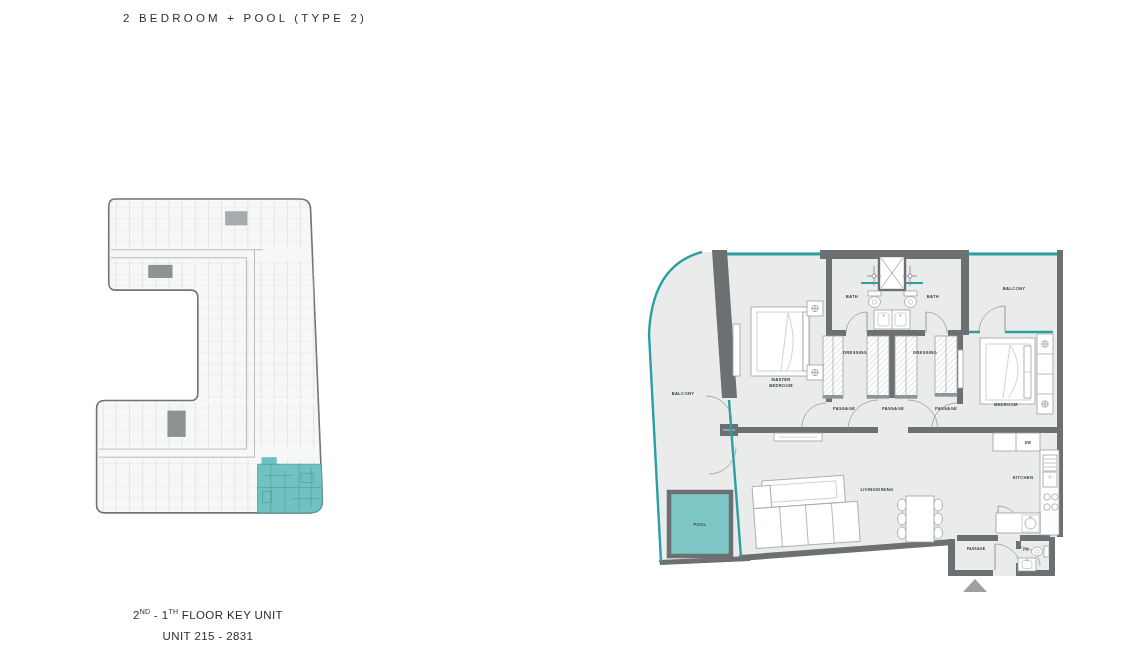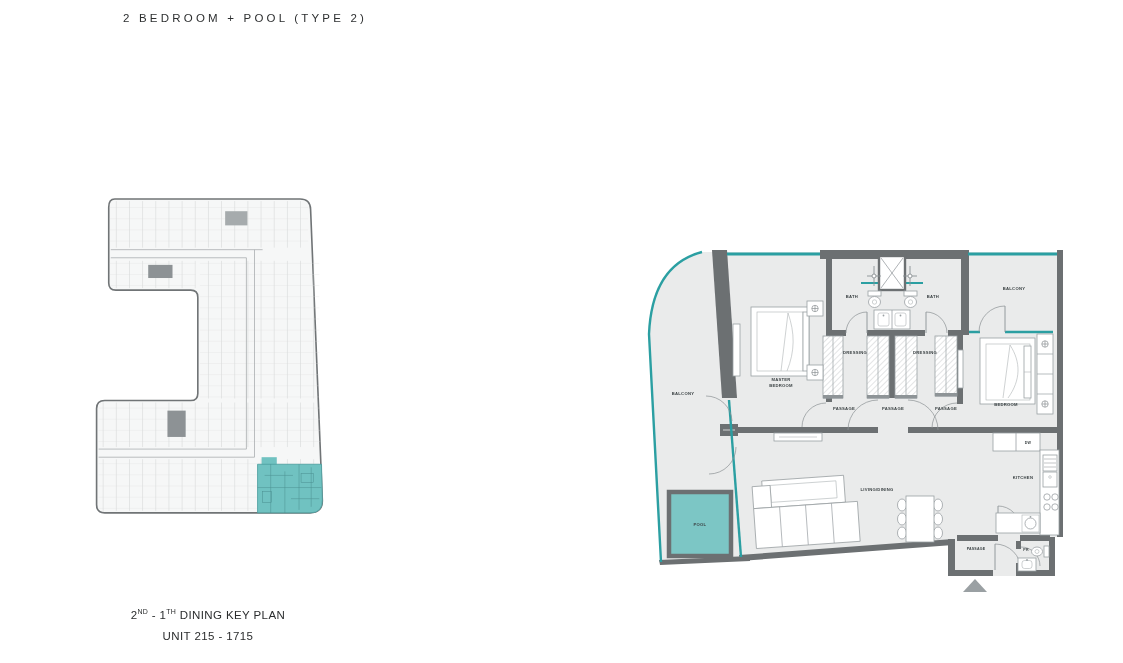--- a/index.html
+++ b/index.html
@@ -298,15 +298,15 @@
   <text class="lbl" x="1006" y="406">BEDROOM</text>
   <text class="lbl" x="877" y="491">LIVING/DINING</text>
   <text class="lbl" x="1023" y="479">KITCHEN</text>
   <text class="lbl-sm" x="1028" y="444">DW</text>
   <text class="lbl" x="700" y="526">POOL</text>
   <text class="lbl-sm" x="976" y="550">PASSAGE</text>
   <text class="lbl-sm" x="1026" y="551">PR</text>
 </svg>
 
 <div class="caption">
-  <div class="cap-line"><span>2</span><sup>ND</sup><span> - 1</span><sup>TH</sup><span> DINING KEY PLAN</span></div>
-  <div class="cap-line">UNIT 215 - 1715</div>
+  <div class="cap-line"><span>2</span><sup>ND</sup><span> - 1</span><sup>TH</sup><span> FLOOR KEY UNIT</span></div>
+  <div class="cap-line">UNIT 215 - 2831</div>
 </div>
 
 </body></html>

